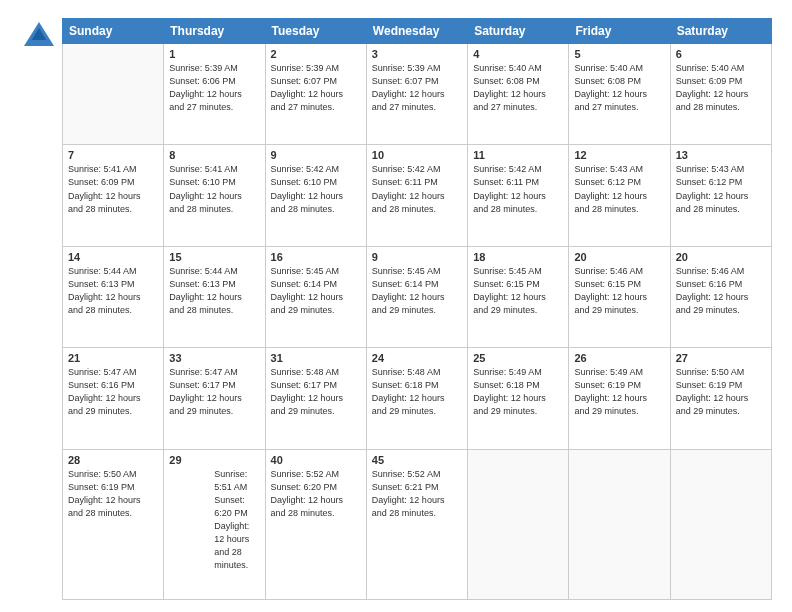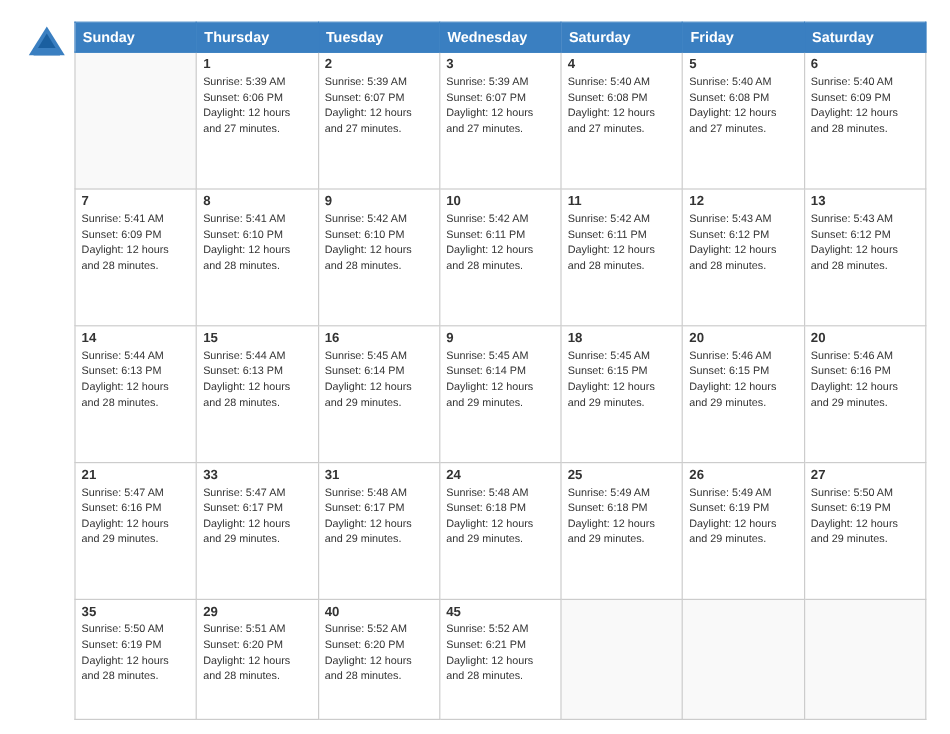--- a/index.html
+++ b/index.html
@@ -322,29 +322,29 @@
           <td>
             <span class="day-num">27</span>
             <div class="day-info" style="white-space: pre-line;">Sunrise: 5:50 AM
 Sunset: 6:19 PM
 Daylight: 12 hours
 and 29 minutes.</div>
           </td>
         </tr>
         <tr>
           <td>
-            <span class="day-num">35</span>
+            <span class="day-num">28</span>
             <div class="day-info" style="white-space: pre-line;">Sunrise: 5:50 AM
 Sunset: 6:19 PM
 Daylight: 12 hours
 and 28 minutes.</div>
           </td>
           <td>
             <span class="day-num">29</span>
-            <div class="day-info" style="white-space: pre-line;">Sunrise: 5:51 AM
+            <div class="day-info" style="white-space: pre-line; margin-left: 45px;">Sunrise: 5:51 AM
 Sunset: 6:20 PM
 Daylight: 12 hours
 and 28 minutes.</div>
           </td>
           <td>
             <span class="day-num">40</span>
             <div class="day-info" style="white-space: pre-line;">Sunrise: 5:52 AM
 Sunset: 6:20 PM
 Daylight: 12 hours
 and 28 minutes.</div>

